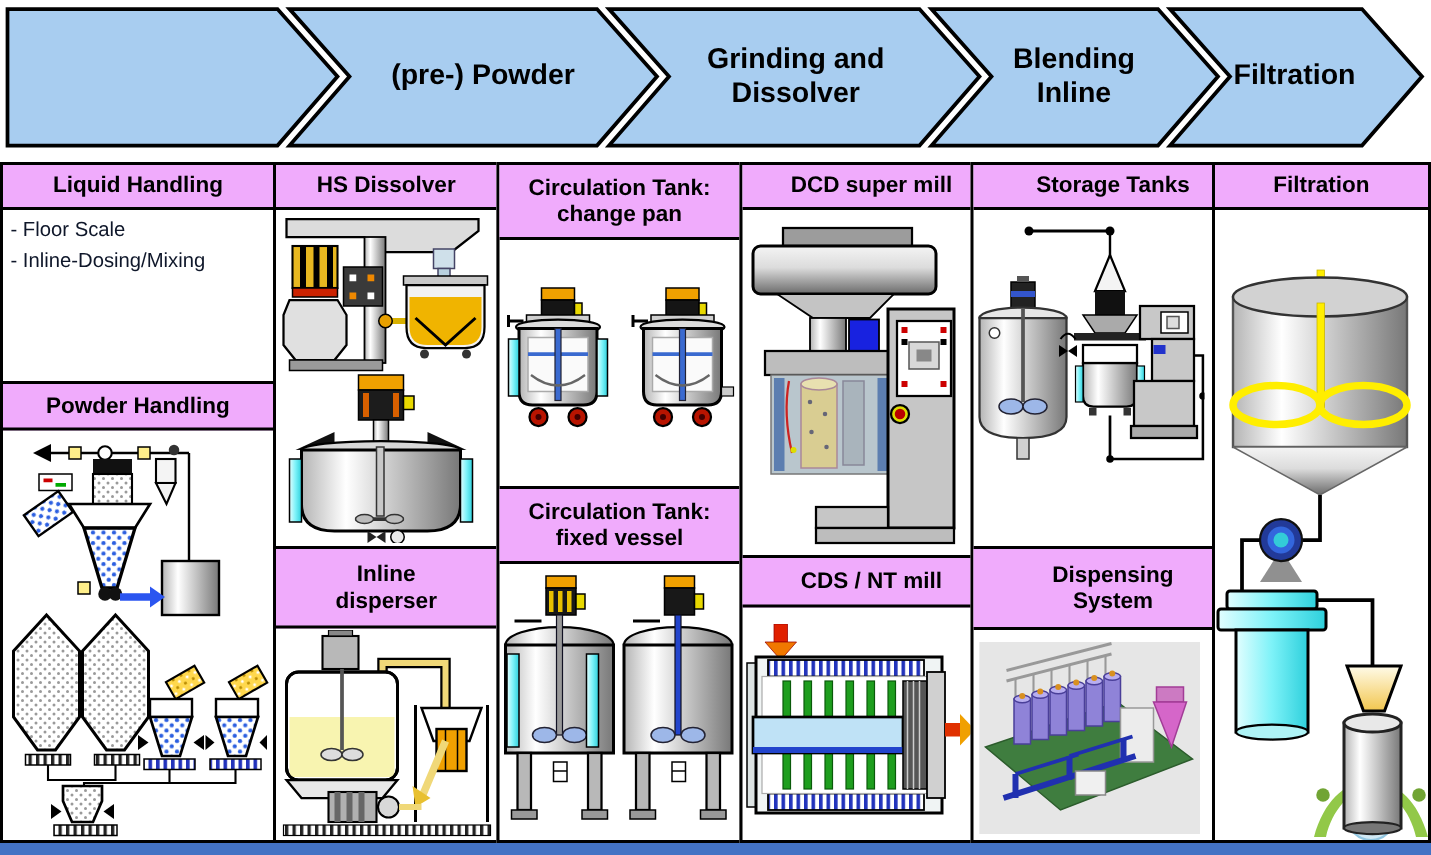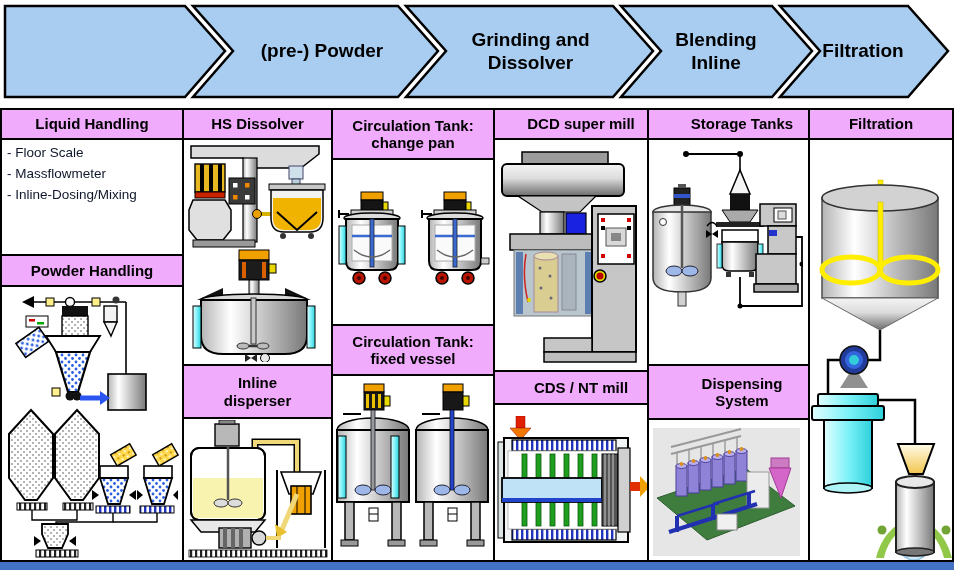--- a/index.html
+++ b/index.html
@@ -92,21 +92,20 @@
 Inline</div>
     <div class="chev-label" style="left:798px;top:3px;width:130px;height:91px;">Filtration</div>
   </div>
 
   <div class="table">
 
     <div class="col" style="left:0;width:184px;">
       <div class="hdr" style="top:0;height:30px;">Liquid Handling</div>
       <div class="listbox">
         <div>- Floor Scale</div>
-        <div>- Massflowmeter</div>
         <div>- Inline-Dosing/Mixing</div>
       </div>
       <div class="hdr mid" style="top:144px;height:33px;">Powder Handling</div>
 
       <svg class="art" style="left:2px;top:180px;" width="176" height="124" viewBox="0 0 176 124">
         <line x1="30" y1="12" x2="122" y2="12" stroke="#000" stroke-width="1.6"></line>
         <polygon points="18,12 30,6 30,18" fill="#000"></polygon>
         <rect x="42" y="8" width="8" height="8" fill="#ffef8a" stroke="#000"></rect>
         <circle cx="66" cy="12" r="4.5" fill="#fff" stroke="#000" stroke-width="1.4"></circle>
         <rect x="88" y="8" width="8" height="8" fill="#ffef8a" stroke="#000"></rect>

